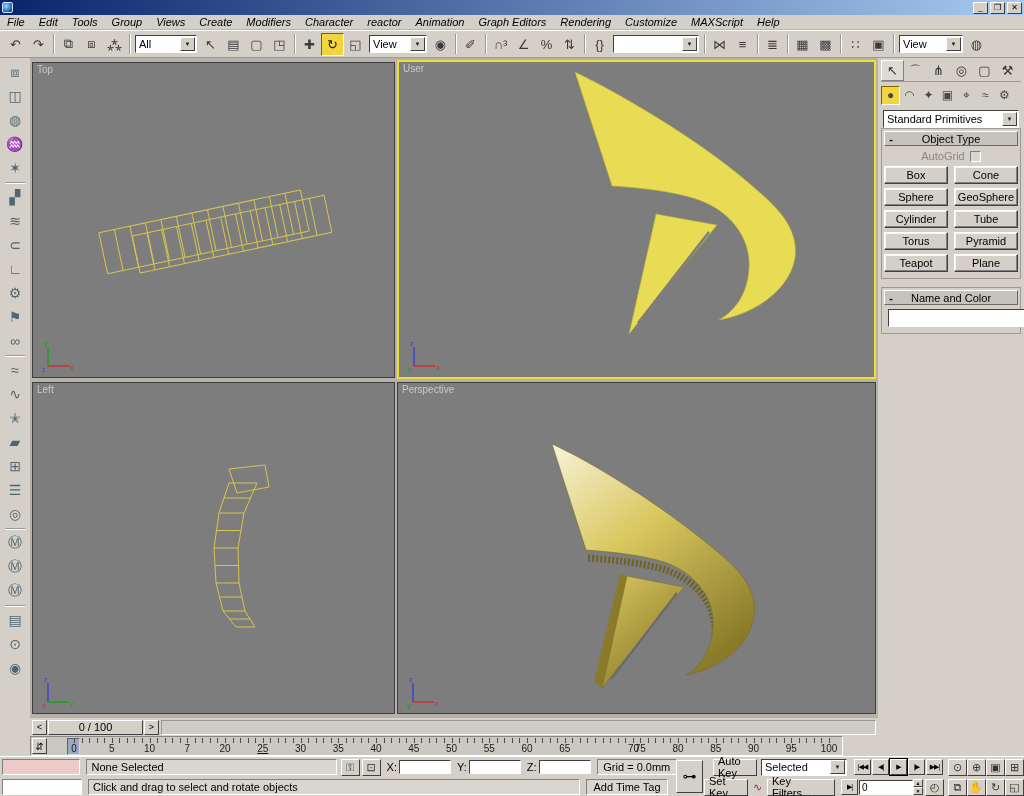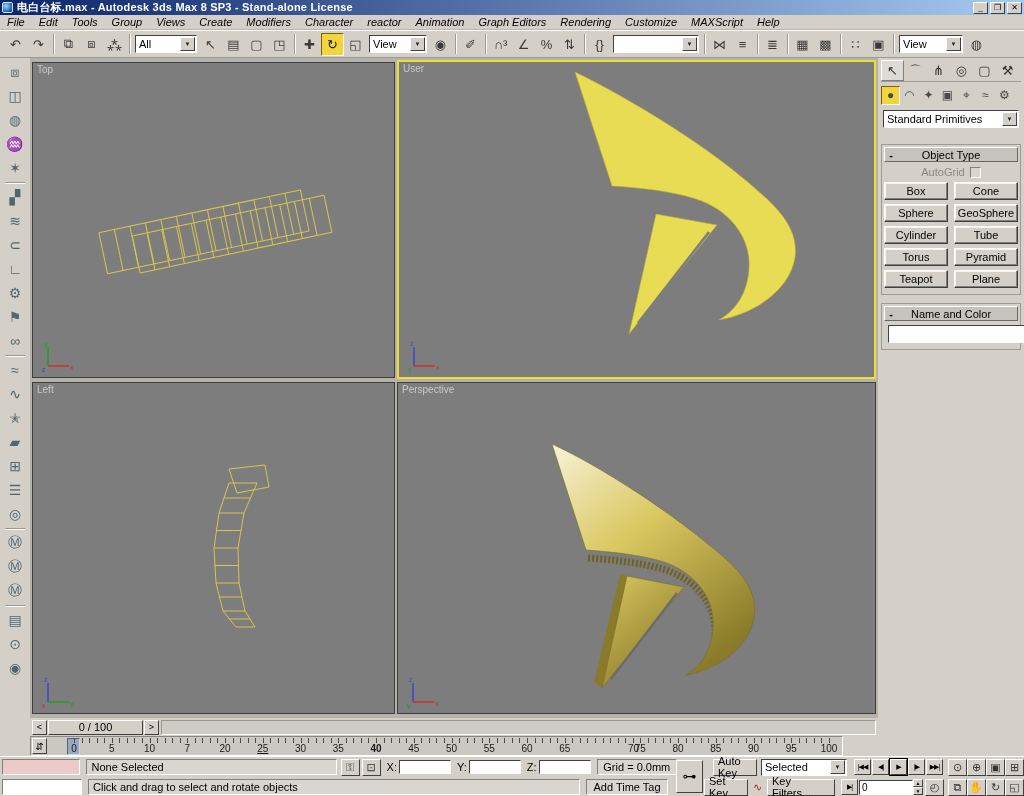--- a/index.html
+++ b/index.html
@@ -66,21 +66,21 @@
   #cmd-panel { position:absolute; left:878px; top:58px; width:146px; height:698px;
     background:var(--ui-gray); padding:2px 3px 0 3px; }
   #cp-tabs { display:flex; height:22px; margin-bottom:2px; border-bottom:1px solid #9c9a94; }
   .cp-tab { width:23px; height:21px; display:flex; align-items:center; justify-content:center;
     font-size:13px; color:#333; }
   .cp-tab.active { border:1px solid; border-color:#fff #808080 #808080 #fff; background:#dedbd4; }
   #cp-cats { display:flex; height:22px; margin-bottom:4px; align-items:center; }
   .cp-cat { width:19px; height:19px; display:flex; align-items:center; justify-content:center;
     font-size:12px; color:#4a4a4a; }
   .cp-cat.active { background:#f2d43c; border:1px solid; border-color:#806000 #fff #fff #806000; }
-  #cp-dd { width:136px; margin:0 auto 16px auto; }
+  #cp-dd { width:136px; margin:0 auto 0 auto; }
   .rollout { margin-bottom:8px; border:1px solid #9c9a94; padding:0 0 6px 0; background:var(--ui-gray); }
   .rollout-header { height:15px; margin:2px; background:#c6c3bc; border:1px solid;
     border-color:#fff #6c6a64 #6c6a64 #fff; display:flex; align-items:center; font-size:11px; }
   .collapse-box { width:12px; text-align:center; font-weight:bold; }
   .rollout-title { flex:1; text-align:center; margin-right:12px; }
   .autogrid-row { display:flex; align-items:center; justify-content:center; gap:5px;
     color:#8a8880; height:16px; margin:2px 0; }
   .checkbox { width:11px; height:11px; background:#d9d6cf; border:1px solid;
     border-color:#808080 #fff #fff #808080; }
   #obj-buttons { display:grid; grid-template-columns:64px 64px; gap:4px 6px; justify-content:center; }
@@ -153,21 +153,20 @@
     border-color:#fff #404040 #404040 #fff; font-size:5px; line-height:6px; text-align:center; }
   .cluster { display:flex; align-items:center; flex:0 0 auto; }
 </style>
 </head>
 <body>
 
 <div id="root">
 
   <div id="titlebar">
     <span id="app-icon"></span>
-    <span id="title-text">电白台标.max - Autodesk 3ds Max 8 SP3 - Stand-alone License</span>
     <span id="win-buttons">
         <div class="win-btn">_</div>
         <div class="win-btn">❒</div>
         <div class="win-btn">✕</div>
       </span>
   </div>
 
   <div id="menubar">
       <div class="menu-item">File</div>
       <div class="menu-item">Edit</div>
@@ -520,21 +519,21 @@
       <div class="tick" style="left: 284.6px;"></div>
       <div class="tick" style="left: 292.15px;"></div>
       <div class="tick" style="left: 299.7px;"></div>
       <div class="tick" style="left: 307.25px;"></div>
       <div class="tick-label" style="left: 307.25px;">35</div>
       <div class="tick" style="left: 314.8px;"></div>
       <div class="tick" style="left: 322.35px;"></div>
       <div class="tick" style="left: 329.9px;"></div>
       <div class="tick" style="left: 337.45px;"></div>
       <div class="tick" style="left: 345px;"></div>
-      <div class="tick-label" style="left: 345px; font-weight: bold;">40</div>
+      <div class="tick-label" style="left: 345px;">40</div>
       <div class="tick" style="left: 352.55px;"></div>
       <div class="tick" style="left: 360.1px;"></div>
       <div class="tick" style="left: 367.65px;"></div>
       <div class="tick" style="left: 375.2px;"></div>
       <div class="tick" style="left: 382.75px;"></div>
       <div class="tick-label" style="left: 382.75px;">45</div>
       <div class="tick" style="left: 390.3px;"></div>
       <div class="tick" style="left: 397.85px;"></div>
       <div class="tick" style="left: 405.4px;"></div>
       <div class="tick" style="left: 412.95px;"></div>

